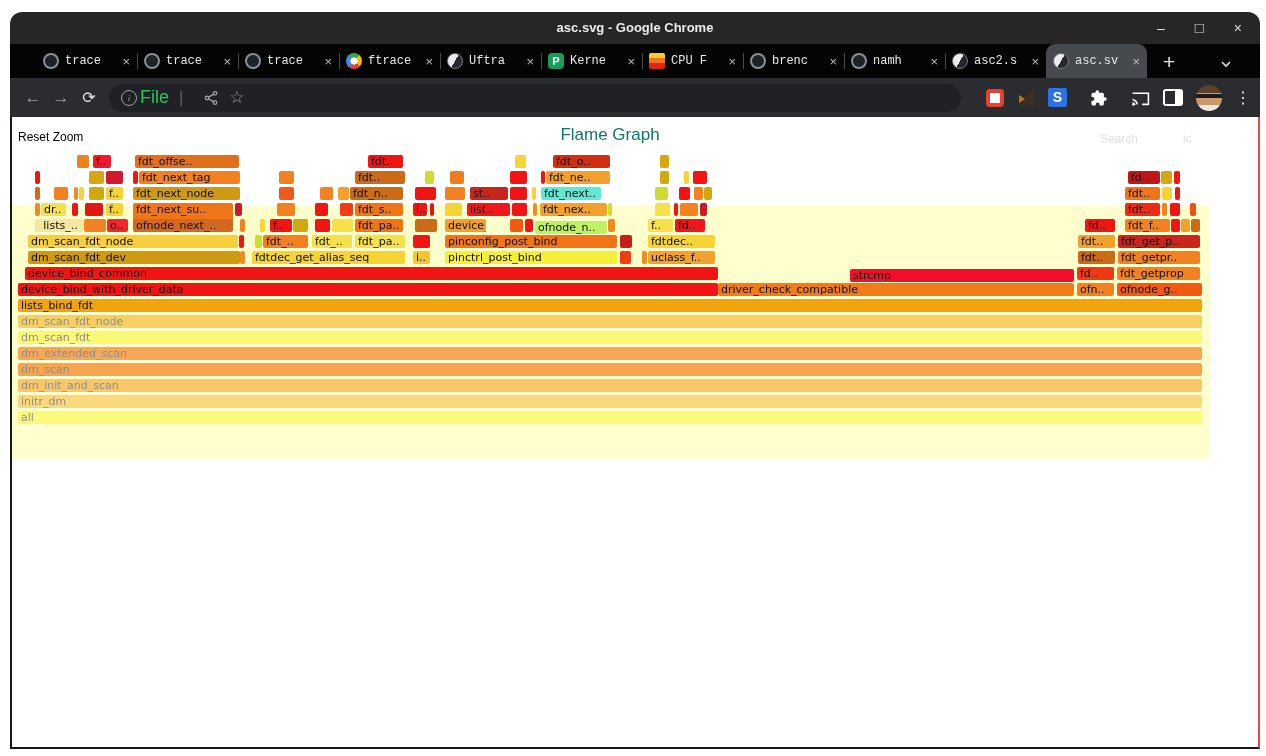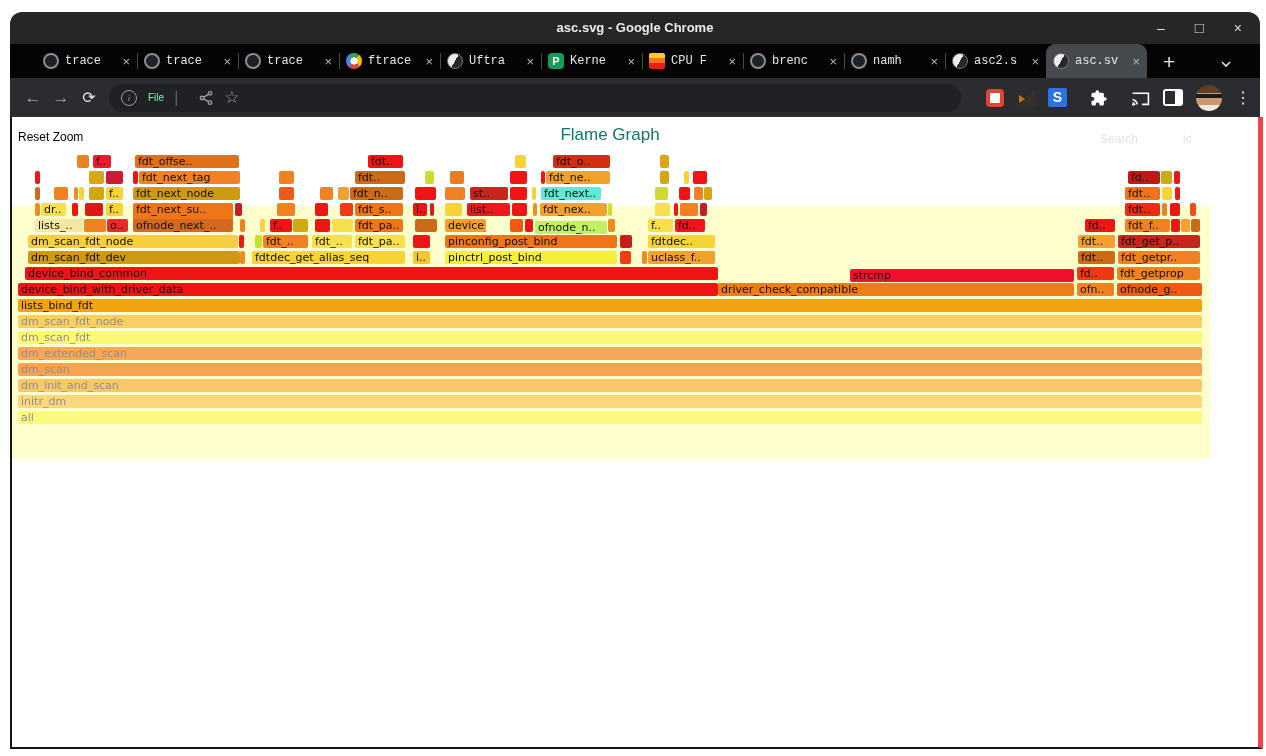--- a/index.html
+++ b/index.html
@@ -32,40 +32,40 @@
   .tclose{color:#bdbdbd;font-size:13px;margin-left:4px;flex:none;}
   .newtab{color:#e0e0e0;font-size:21px;font-weight:300;margin:0 0 6px 16px;line-height:20px;}
   .tabchev{position:absolute;right:28px;bottom:8px;width:12px;height:12px;}
   .tabchev svg{display:block;}
   
   .toolbar{height:39px;background:#2b2c2f;display:flex;align-items:center;padding:0 9px;}
   .navbtn{width:28px;text-align:center;font-size:17px;color:#9aa0a6;flex:none;}
   .navbtn.reload{color:#dfe1e5;font-size:16px;}
   .urlpill{height:28px;background:#202124;border-radius:14px;width:852px;flex:none;display:flex;align-items:center;padding:0 12px;box-sizing:border-box;margin-left:6px;}
   .infoi{width:14px;height:14px;border:1.5px solid #9aa0a6;border-radius:50%;color:#9aa0a6;font-size:9px;line-height:14px;text-align:center;flex:none;font-style:italic;font-family:"Liberation Serif",serif;}
-  .filelab{color:#86efac;font-size:10px;margin:0 10px 0 11px;}
+  .filelab{color:#22c55e;font-size:18px;margin:0 10px 0 3px;}
   .pillsep{color:#5f6368;margin-right:10px;}
   .urltext{color:#e8eaed;font-size:13.5px;flex:1;white-space:nowrap;overflow:hidden;}
   .pillicon{flex:none;margin-left:10px;display:flex;align-items:center;}
   .star{color:#9aa0a6;font-size:17px;}
   .extarea{flex:1;display:flex;align-items:center;justify-content:flex-end;gap:13px;}
   .ext-red{width:18px;height:18px;border-radius:4px;background:#e44332;position:relative;}
   .ext-red::after{content:'';position:absolute;left:4px;top:4px;width:10px;height:10px;
     background:linear-gradient(115deg,transparent 0 1px,#fff 0),repeating-linear-gradient(#fff 0 2px,transparent 2px 4px);}
   .ext-dim{width:18px;height:16px;opacity:.85;background:linear-gradient(135deg,transparent 0 45%,#3a3126 45% 100%);position:relative;}
   .ext-dim::after{content:'';position:absolute;left:2px;bottom:3px;border-left:6px solid #e08010;border-top:4px solid transparent;border-bottom:4px solid transparent;}
   .ext-s{width:19px;height:19px;background:#2d72e0;color:#fff;font-weight:bold;font-size:14px;text-align:center;line-height:19px;border-radius:2px;}
   .splitic{width:16px;height:13px;border:2px solid #fff;border-radius:3px;position:relative;}
   .splitic::after{content:'';position:absolute;right:0;top:0;width:6px;height:13px;background:#fff;}
   .avatar{width:26px;height:26px;border-radius:50%;
     background:linear-gradient(180deg,transparent 0 36%,#1c1c1c 36% 50%,transparent 50%),
                linear-gradient(180deg,#5d4026 0 32%,#c9996c 32% 78%,#efe7dd 78%);}
   .kebab{color:#e8eaed;font-size:16px;letter-spacing:0;}
   
-  .content{position:relative;height:630px;background:#fff;border-left:2px solid #161616;border-right:5px solid #ef4444;border-bottom:2px solid #161616;box-sizing:content-box;width:1246px;overflow:hidden;}
+  .content{position:relative;height:630px;background:#fff;border-left:2px solid #161616;border-right:2px solid #ef4444;border-bottom:2px solid #161616;box-sizing:content-box;width:1246px;overflow:hidden;}
   .resetzoom{position:absolute;left:6px;top:13px;font-size:12px;color:#000;}
   .fgtitle{position:absolute;left:598px;top:8px;transform:translateX(-50%);font-size:17px;color:#0f766e;}
   .fgsearch{position:absolute;left:1088px;top:15px;font-size:12px;color:#e3e3e3;}
   .fgic{position:absolute;left:1171px;top:15px;font-size:12px;color:#e3e3e3;}
   .flamebg{position:absolute;left:0;top:89px;width:1198px;height:253px;background:#FFFFCE;}
   .fbox{position:absolute;height:13px;border-radius:2px;font-size:11px;line-height:13px;color:#111;
         padding-left:3px;box-sizing:border-box;overflow:hidden;white-space:nowrap;font-family:"DejaVu Sans",sans-serif;}
   .fbox.faded{color:#8f8f8f;}
 </style>
 </head>
@@ -264,21 +264,21 @@
         <div class="fbox" style="left: 528px; top: 86px; width: 67px; height: 13px; background: rgb(242, 161, 44);">fdt_nex..</div>
         <div class="fbox" style="left: 596px; top: 86px; width: 4px; height: 13px; background: rgb(206, 219, 47);"></div>
         <div class="fbox" style="left: 643px; top: 86px; width: 15px; height: 13px; background: rgb(246, 224, 75);"></div>
         <div class="fbox" style="left: 662px; top: 86px; width: 4px; height: 13px; background: rgb(240, 20, 20);"></div>
         <div class="fbox" style="left: 668px; top: 86px; width: 18px; height: 13px; background: rgb(242, 129, 34);"></div>
         <div class="fbox" style="left: 688px; top: 86px; width: 7px; height: 13px; background: rgb(200, 27, 43);"></div>
         <div class="fbox" style="left: 1113px; top: 86px; width: 35px; height: 13px; background: rgb(240, 43, 20);">fdt..</div>
         <div class="fbox" style="left: 1150px; top: 86px; width: 5px; height: 13px; background: rgb(242, 129, 34);"></div>
         <div class="fbox" style="left: 1158px; top: 86px; width: 10px; height: 13px; background: rgb(240, 20, 20);"></div>
         <div class="fbox" style="left: 1178px; top: 86px; width: 6px; height: 13px; background: rgb(242, 77, 20);"></div>
-        <div class="fbox" style="left: 23px; top: 102px; width: 48px; height: 13px; background: rgb(245, 231, 160);">lists_..</div>
+        <div class="fbox" style="left: 23px; top: 102px; width: 48px; height: 13px; background: rgb(245, 231, 160); text-align: center;">lists_..</div>
         <div class="fbox" style="left: 72px; top: 102px; width: 22px; height: 13px; background: rgb(242, 129, 34);"></div>
         <div class="fbox" style="left: 95px; top: 102px; width: 21px; height: 13px; background: rgb(240, 38, 44);">o..</div>
         <div class="fbox" style="left: 121px; top: 102px; width: 100px; height: 13px; background: rgb(210, 105, 30);">ofnode_next_..</div>
         <div class="fbox" style="left: 228px; top: 102px; width: 5px; height: 13px; background: rgb(242, 129, 34);"></div>
         <div class="fbox" style="left: 248px; top: 102px; width: 5px; height: 13px; background: rgb(246, 212, 53);"></div>
         <div class="fbox" style="left: 258px; top: 102px; width: 22px; height: 13px; background: rgb(240, 20, 20);">f..</div>
         <div class="fbox" style="left: 281px; top: 102px; width: 15px; height: 13px; background: rgb(207, 169, 14);"></div>
         <div class="fbox" style="left: 303px; top: 102px; width: 15px; height: 13px; background: rgb(240, 20, 20);"></div>
         <div class="fbox" style="left: 320px; top: 102px; width: 21px; height: 13px; background: rgb(246, 224, 75);"></div>
         <div class="fbox" style="left: 343px; top: 102px; width: 48px; height: 13px; background: rgb(239, 117, 24);">fdt_pa..</div>

